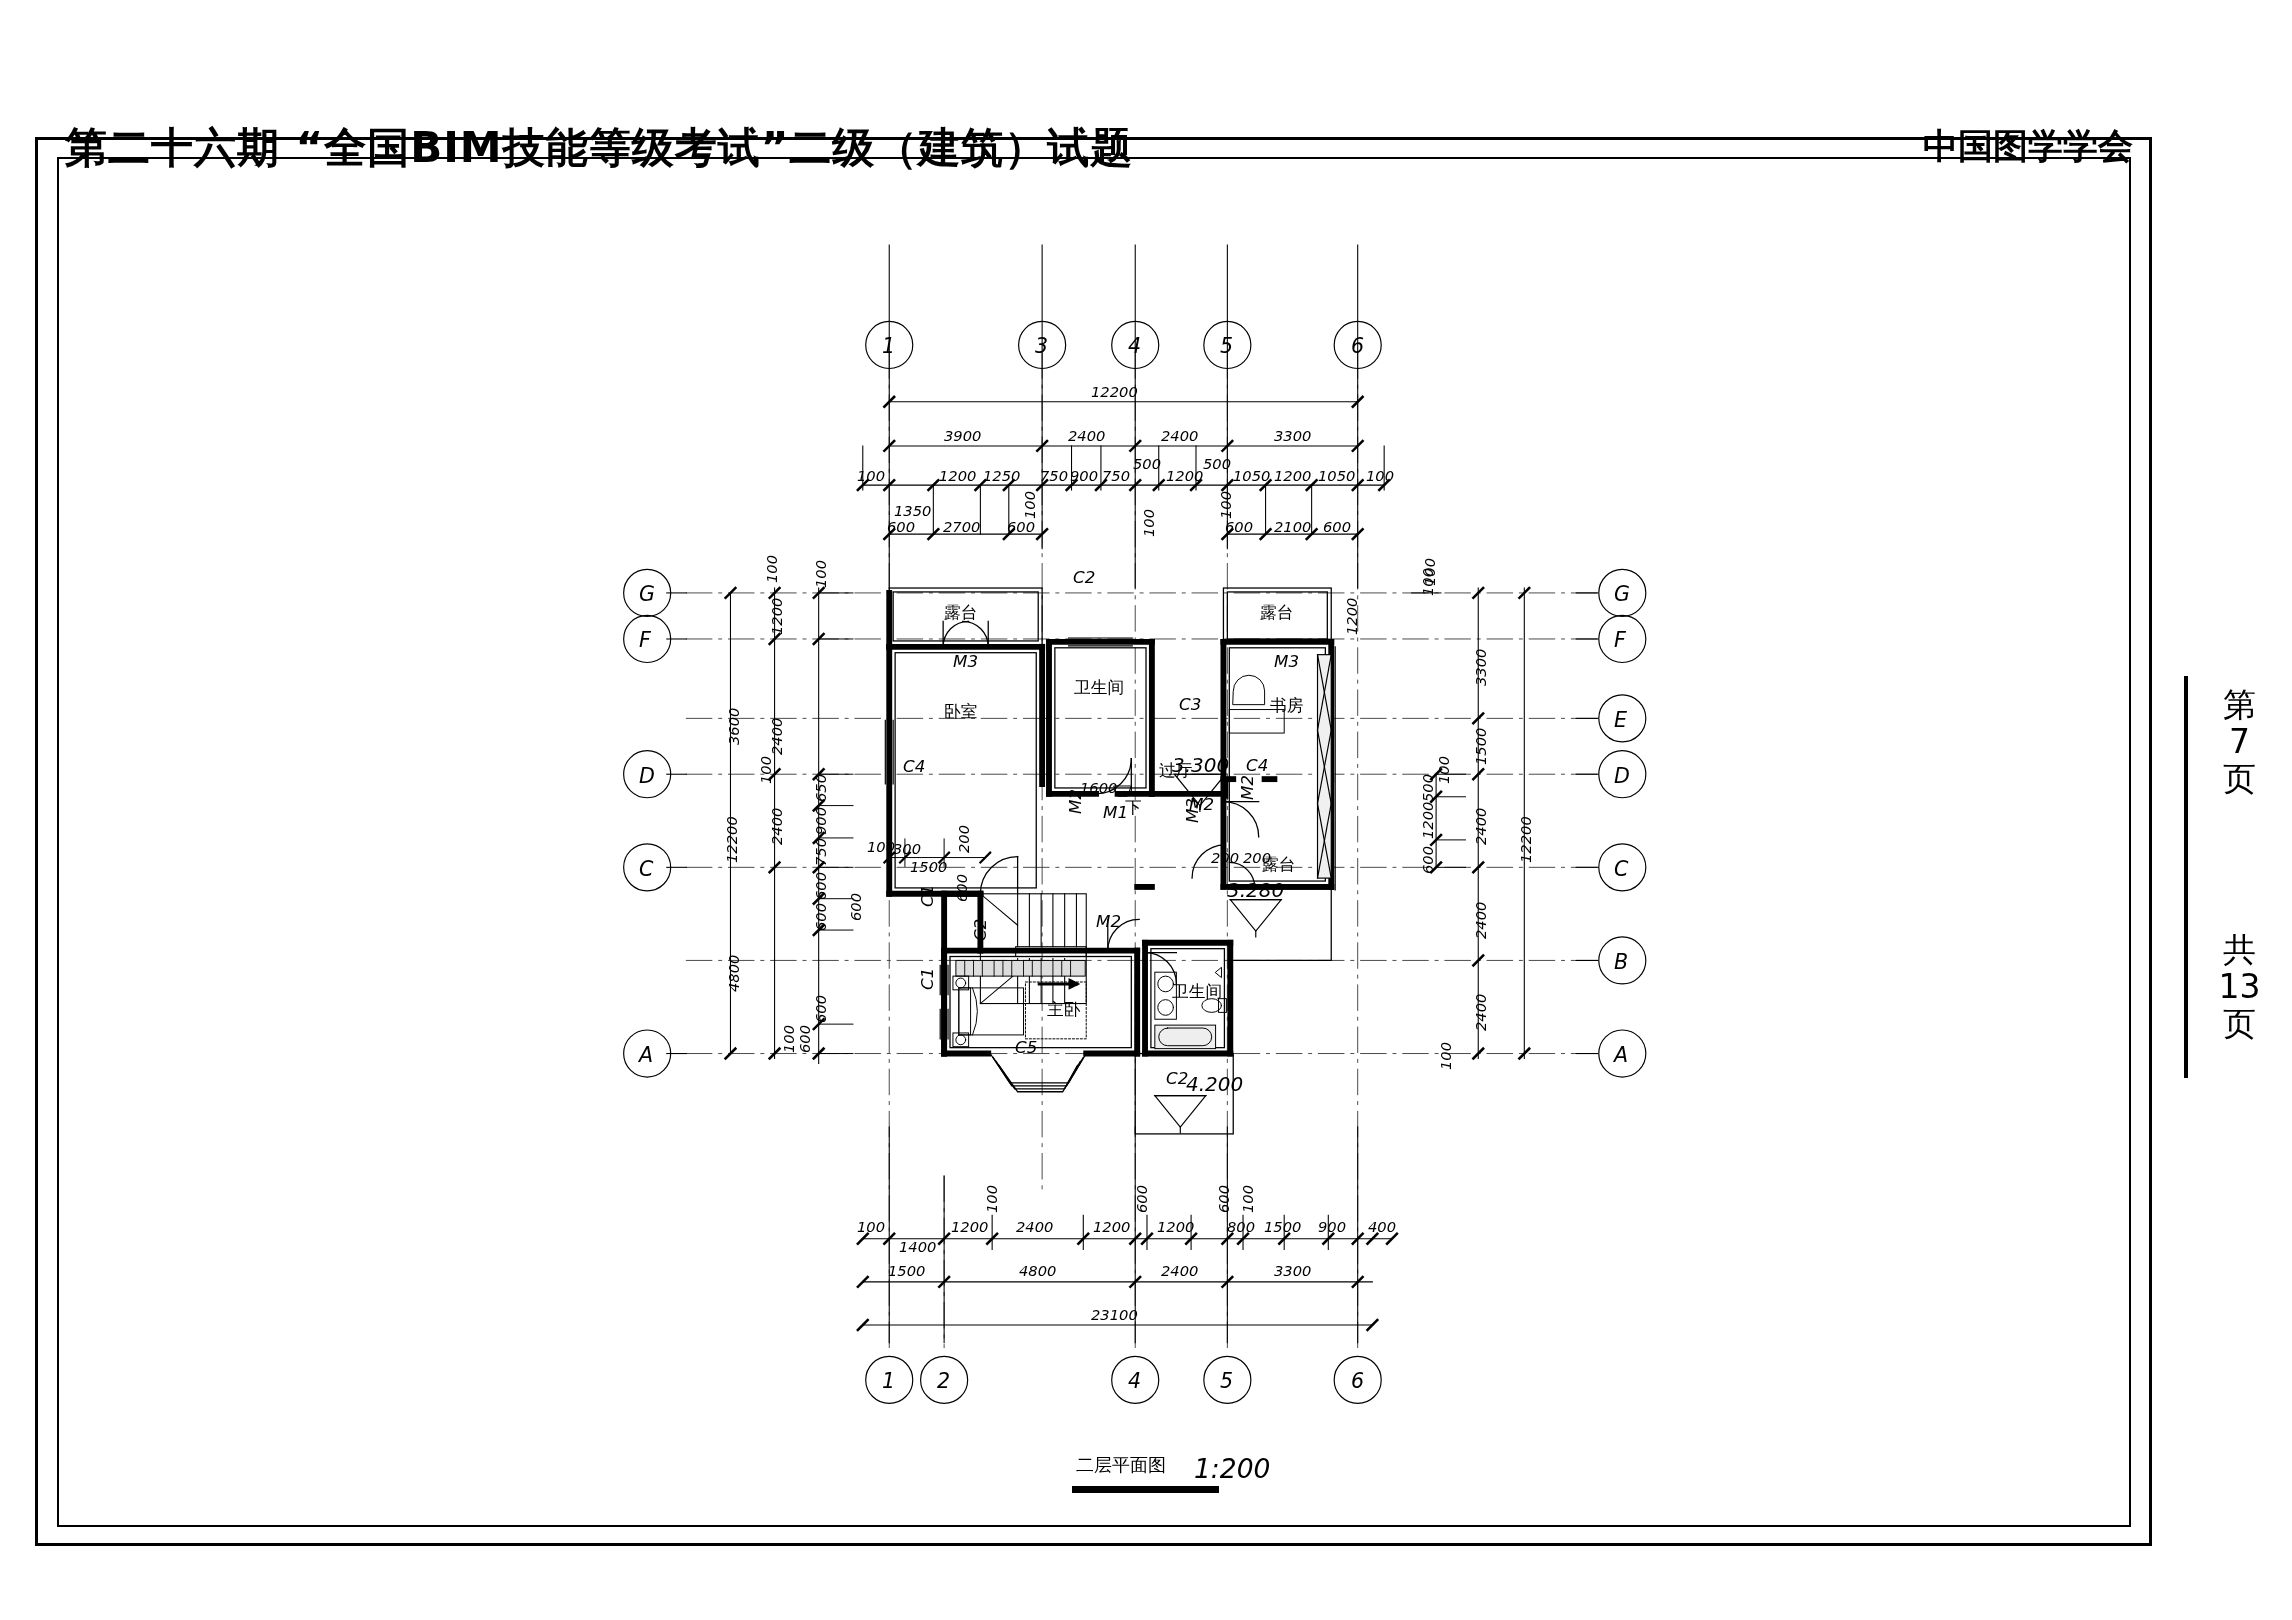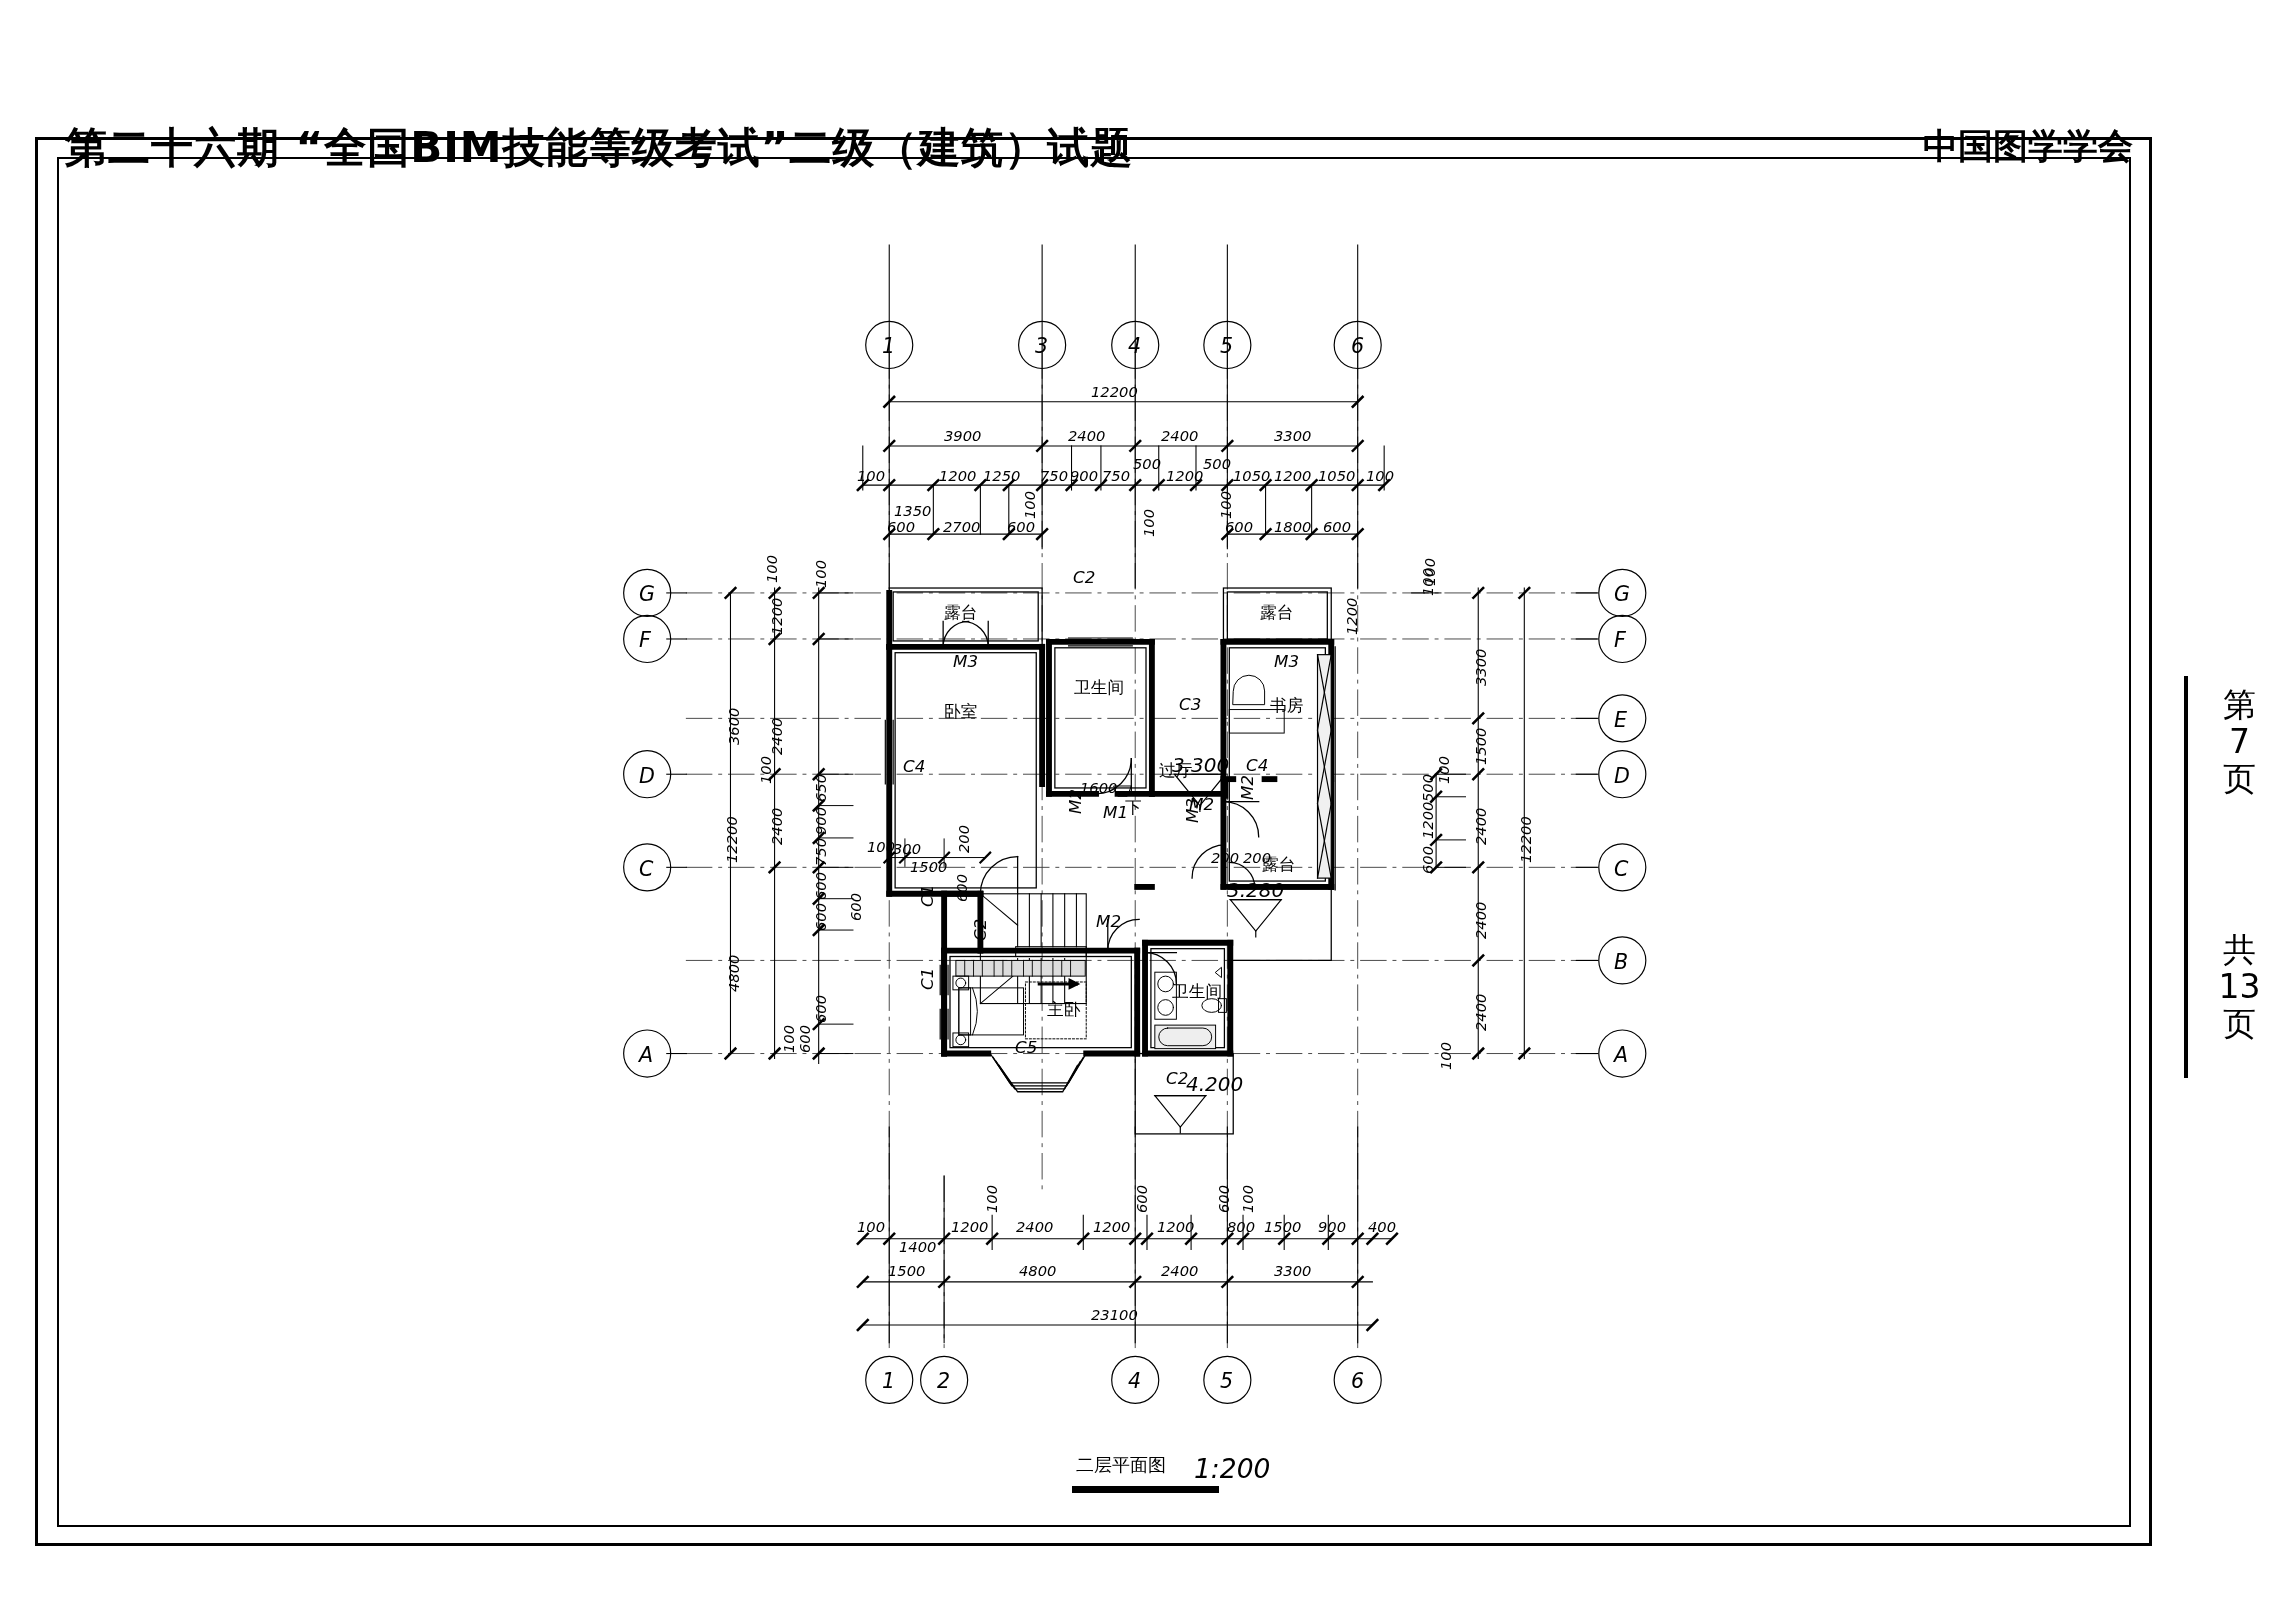--- a/index.html
+++ b/index.html
@@ -583,21 +583,21 @@
   <div class="dim" style="left:1318px;top:467px;">1050</div>
   <div class="dim" style="left:1366px;top:467px;">100</div>
 
   <div class="dim" style="left:887px;top:518px;">600</div>
   <div class="dim" style="left:943px;top:518px;">2700</div>
   <div class="dim" style="left:1007px;top:518px;">600</div>
   <div class="dimv" style="left:1021px;top:519px;">100</div>
   <div class="dimv" style="left:1140px;top:537px;">100</div>
   <div class="dimv" style="left:1217px;top:519px;">100</div>
   <div class="dim" style="left:1225px;top:518px;">600</div>
-  <div class="dim" style="left:1274px;top:518px;">1800</div>
+  <div class="dim" style="left:1274px;top:518px;">2100</div>
   <div class="dim" style="left:1323px;top:518px;">600</div>
 
   <div class="dimv" style="left:763px;top:583px;">100</div>
   <div class="dimv" style="left:1421px;top:586px;">100</div>
 
   <div class="dimv" style="left:723px;top:863px;">12200</div>
   <div class="dimv" style="left:768px;top:635px;">1200</div>
   <div class="dimv" style="left:725px;top:745px;">3600</div>
   <div class="dimv" style="left:768px;top:845px;">2400</div>
   <div class="dimv" style="left:725px;top:992px;">4800</div>

